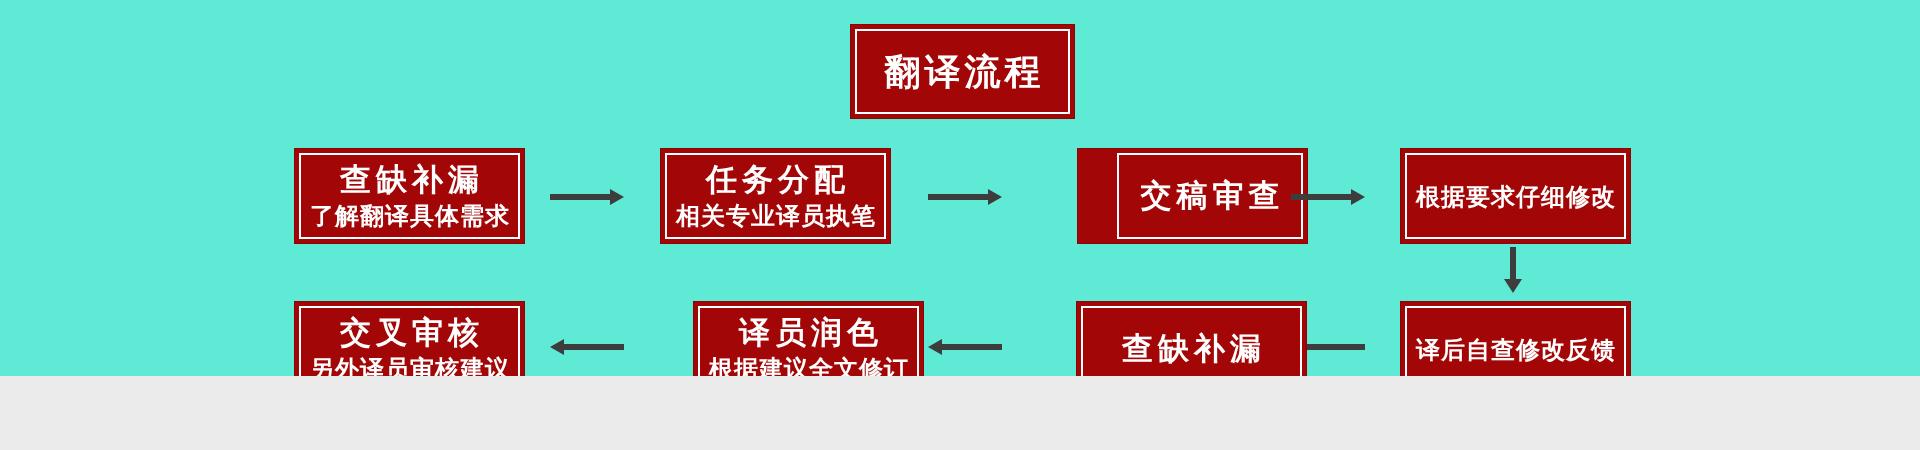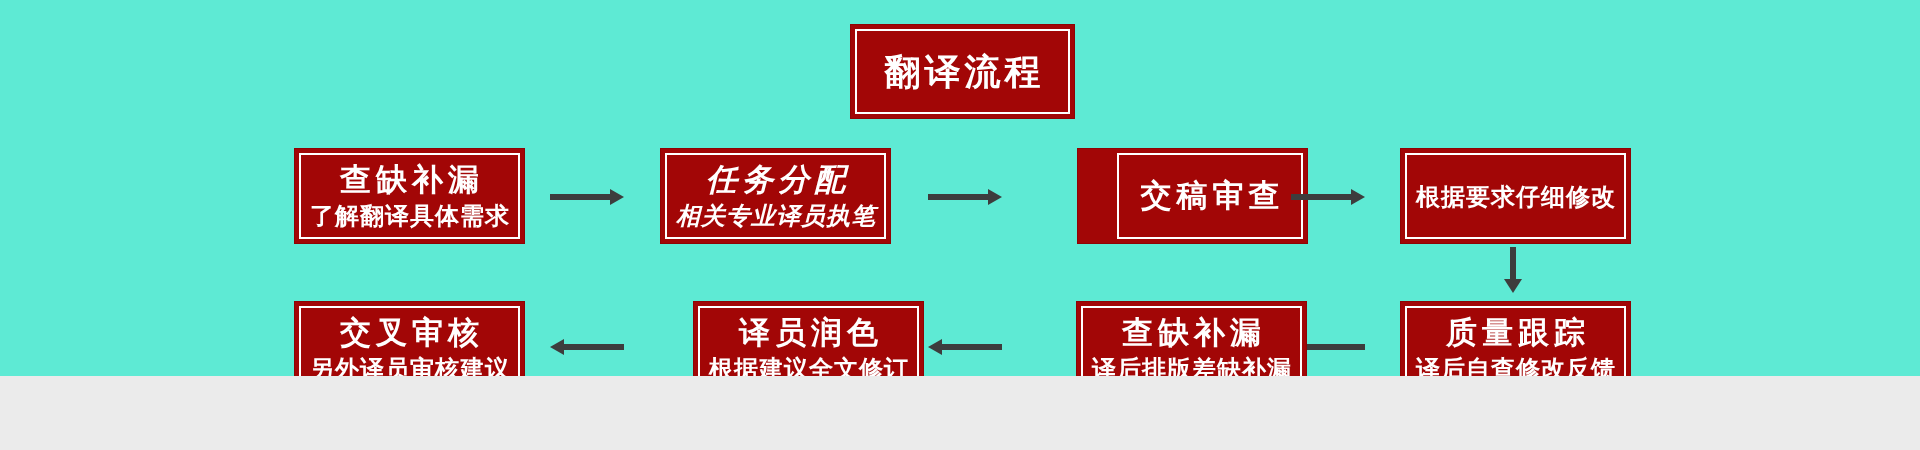--- a/index.html
+++ b/index.html
@@ -51,21 +51,21 @@
     line-height: 1.25;
     white-space: nowrap;
     margin-top: 2px;
   }
   
   .n-title { left: 850px; top: 24px; width: 225px; height: 95px; }
   .n-title .node-title { font-size: 36px; letter-spacing: 4px; padding-left: 4px; }
 
   
   .n-r1c1 { left: 294px;  top: 148px; width: 231px; height: 96px; }
-  .n-r1c2 { left: 660px;  top: 148px; width: 231px; height: 96px; font-style: italic; }
+  .n-r1c2 { left: 660px;  top: 148px; width: 231px; height: 96px; }
   .n-r1c3 { left: 1077px; top: 148px; width: 231px; height: 96px; padding-left: 39px; }
   .n-r1c4 { left: 1400px; top: 148px; width: 231px; height: 96px; }
   
   .n-r2c1 { left: 294px;  top: 301px; width: 231px; height: 96px; }
   .n-r2c2 { left: 660px;  top: 301px; width: 231px; height: 96px; margin-left: 33px; }
   .n-r2c3 { left: 1038px; top: 301px; width: 231px; height: 96px; margin-left: 38px; }
   .n-r2c4 { left: 1400px; top: 301px; width: 231px; height: 96px; }
 
   
   .harrow {
@@ -162,34 +162,32 @@
     </div>
   </div>
 
   <div class="varrow a-down">
     <div class="vshaft"></div>
     <div class="head-down"></div>
   </div>
 
   <div class="node n-r2c4">
     <div class="inner">
-      <div class="node-title">质量跟踪</div>
       <div class="node-sub">译后自查修改反馈</div>
     </div>
   </div>
 
   <div class="harrow a-r2g3">
     <div class="head-left"></div>
     <div class="shaft"></div>
   </div>
 
   <div class="node n-r2c3">
     <div class="inner">
       <div class="node-title">查缺补漏</div>
-      <div class="node-sub">译后排版差缺补漏</div>
     </div>
   </div>
 
   <div class="harrow a-r2g2">
     <div class="head-left"></div>
     <div class="shaft"></div>
   </div>
 
   <div class="node n-r2c2">
     <div class="inner">

